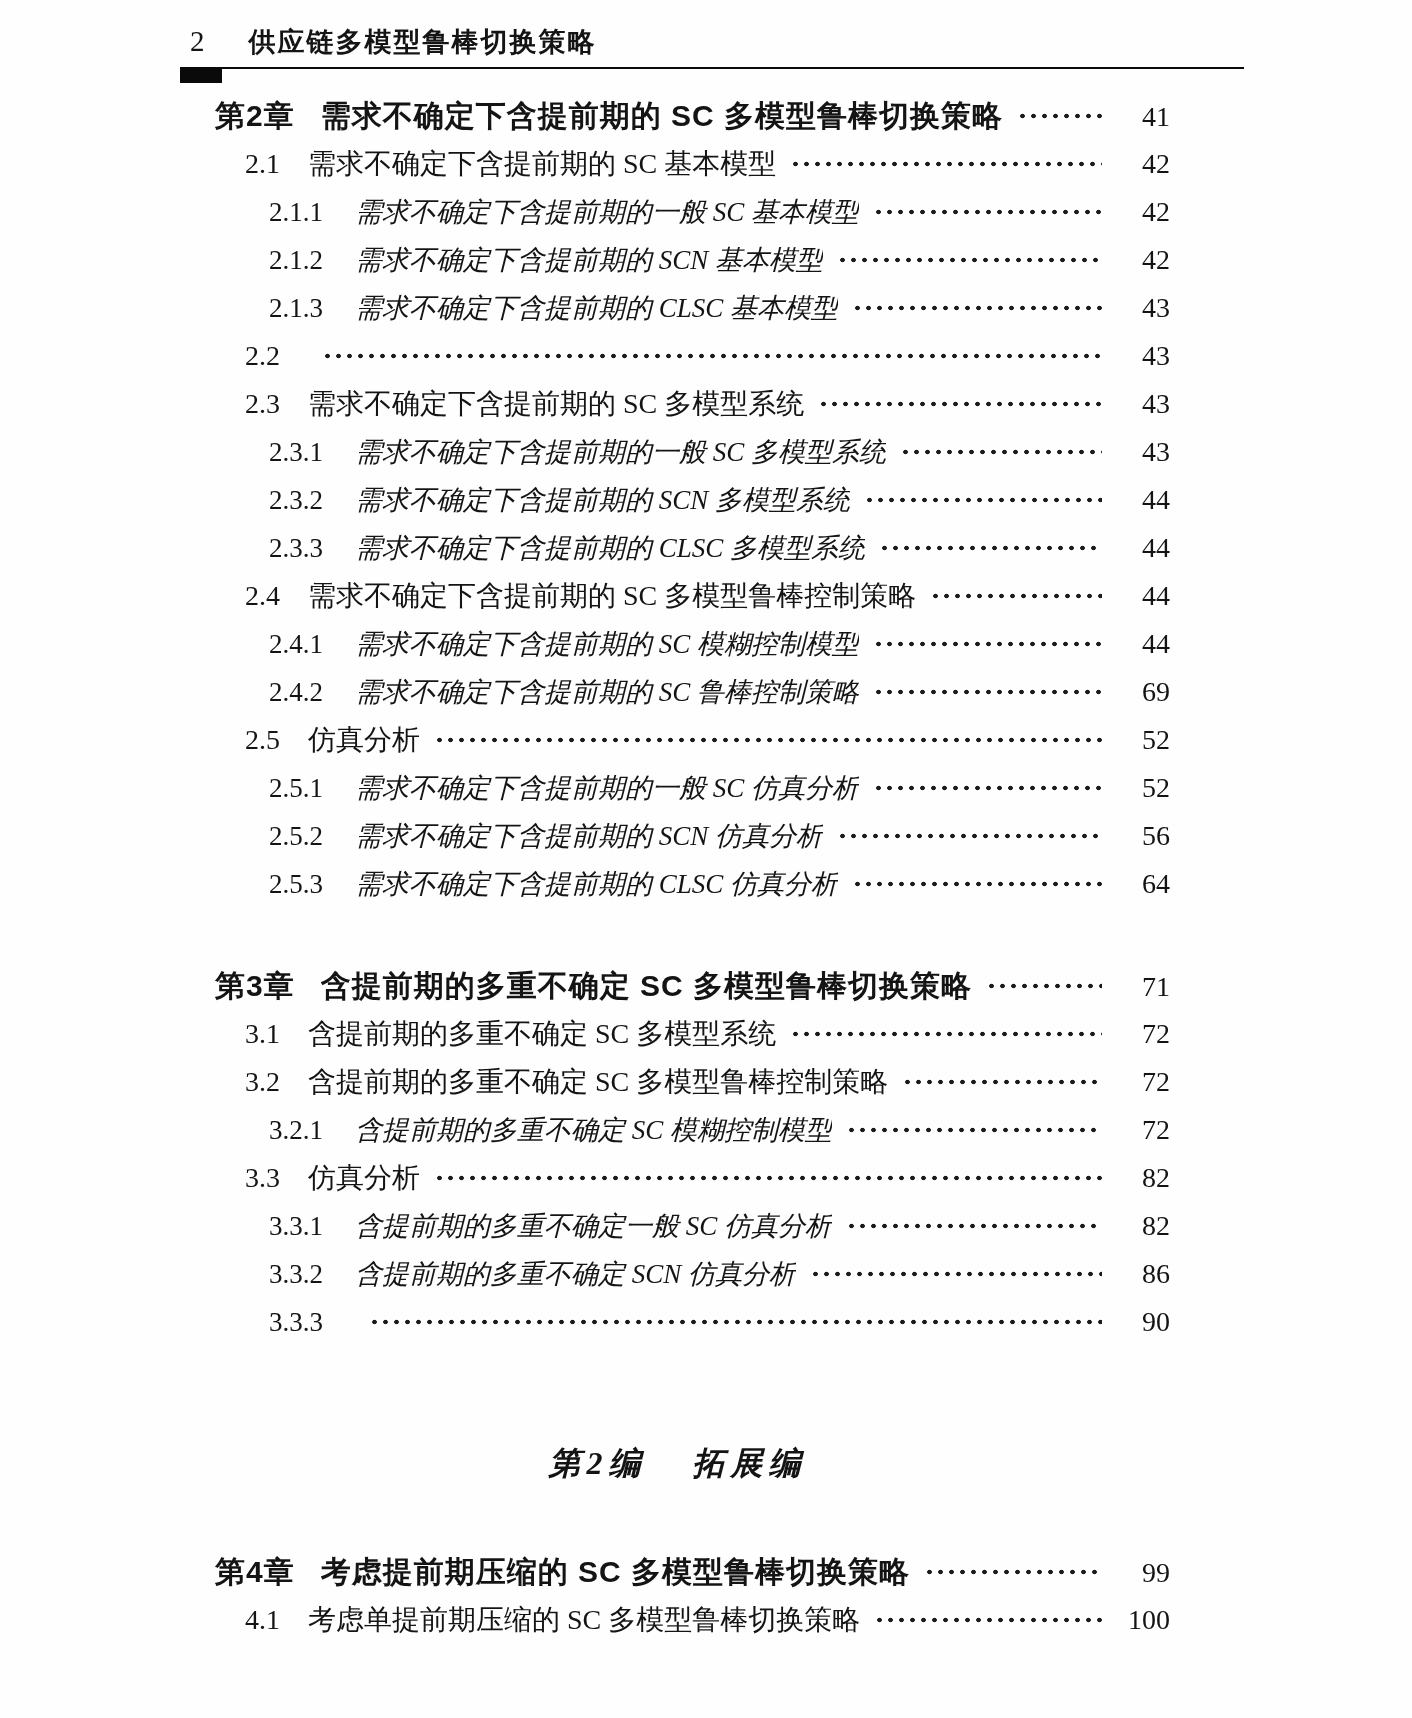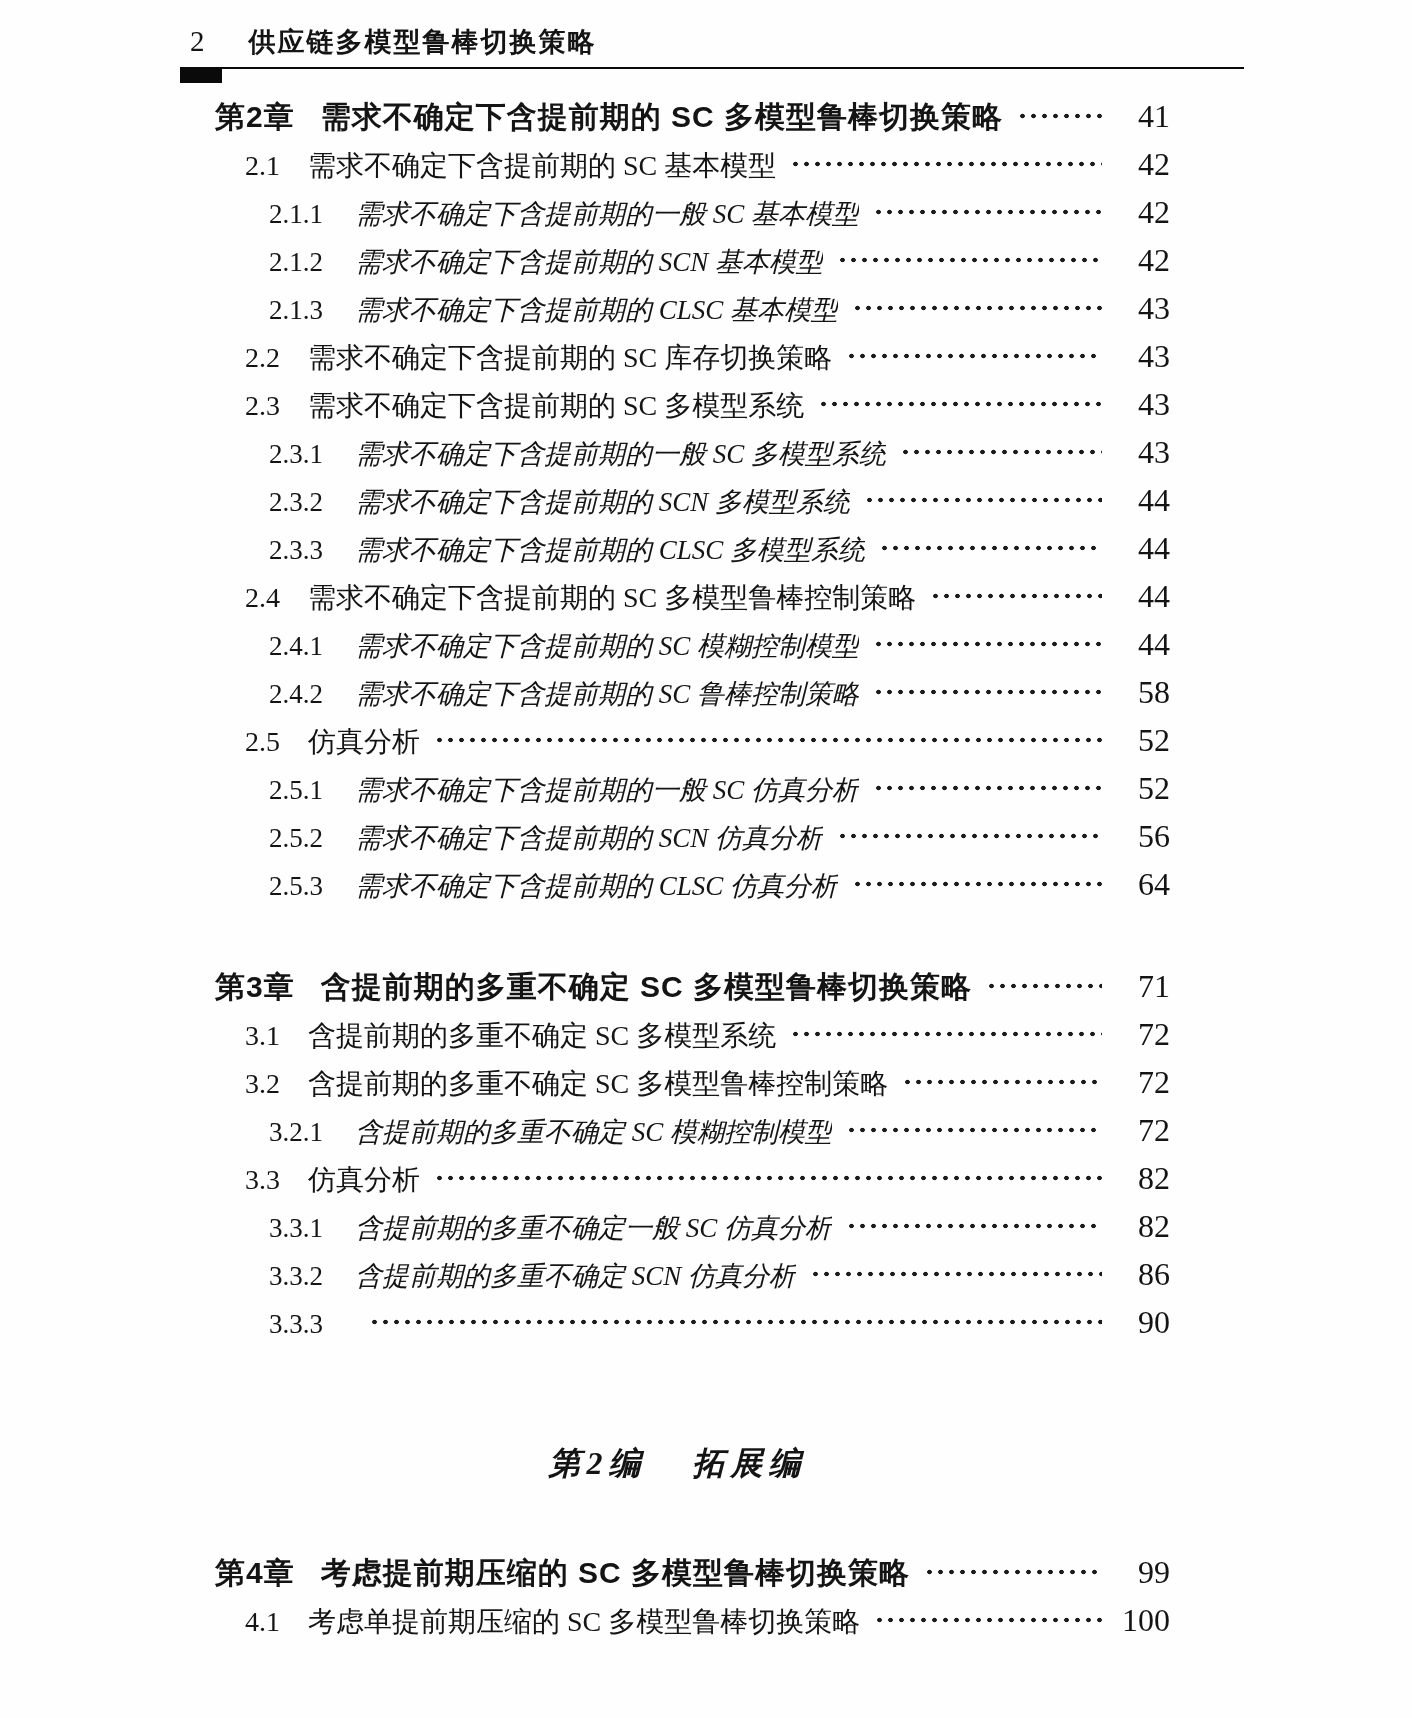--- a/index.html
+++ b/index.html
@@ -101,21 +101,21 @@
     background-repeat: repeat-x;
     background-position: left center;
   }
   .toc-row .pageno {
     flex: 0 0 auto;
     min-width: 56px;
     text-align: right;
     font-family: "Liberation Serif", "DejaVu Serif", serif;
     font-weight: 400;
     font-style: normal;
-    font-size: 32px;
+    font-size: 28px;
     letter-spacing: 0;
   }
 
   
   .part-divider {
     margin-top: 86px;
     margin-bottom: 54px;
     height: 62px;
     line-height: 62px;
     text-align: center;
@@ -170,21 +170,20 @@
     <span class="pageno">42</span>
   </div>
         <div class="toc-row level-2">
     <span class="num">2.1.3</span>
     <span class="title">需求不确定下含提前期的 CLSC 基本模型</span>
     <span class="leader"></span>
     <span class="pageno">43</span>
   </div>
         <div class="toc-row level-1">
     <span class="num">2.2</span>
-    <span class="title">需求不确定下含提前期的 SC 库存切换策略</span>
     <span class="leader"></span>
     <span class="pageno">43</span>
   </div>
         <div class="toc-row level-1">
     <span class="num">2.3</span>
     <span class="title">需求不确定下含提前期的 SC 多模型系统</span>
     <span class="leader"></span>
     <span class="pageno">43</span>
   </div>
         <div class="toc-row level-2">
@@ -214,21 +213,21 @@
         <div class="toc-row level-2">
     <span class="num">2.4.1</span>
     <span class="title">需求不确定下含提前期的 SC 模糊控制模型</span>
     <span class="leader"></span>
     <span class="pageno">44</span>
   </div>
         <div class="toc-row level-2">
     <span class="num">2.4.2</span>
     <span class="title">需求不确定下含提前期的 SC 鲁棒控制策略</span>
     <span class="leader"></span>
-    <span class="pageno">58</span>
+    <span class="pageno">69</span>
   </div>
         <div class="toc-row level-1">
     <span class="num">2.5</span>
     <span class="title">仿真分析</span>
     <span class="leader"></span>
     <span class="pageno">52</span>
   </div>
         <div class="toc-row level-2">
     <span class="num">2.5.1</span>
     <span class="title">需求不确定下含提前期的一般 SC 仿真分析</span>

